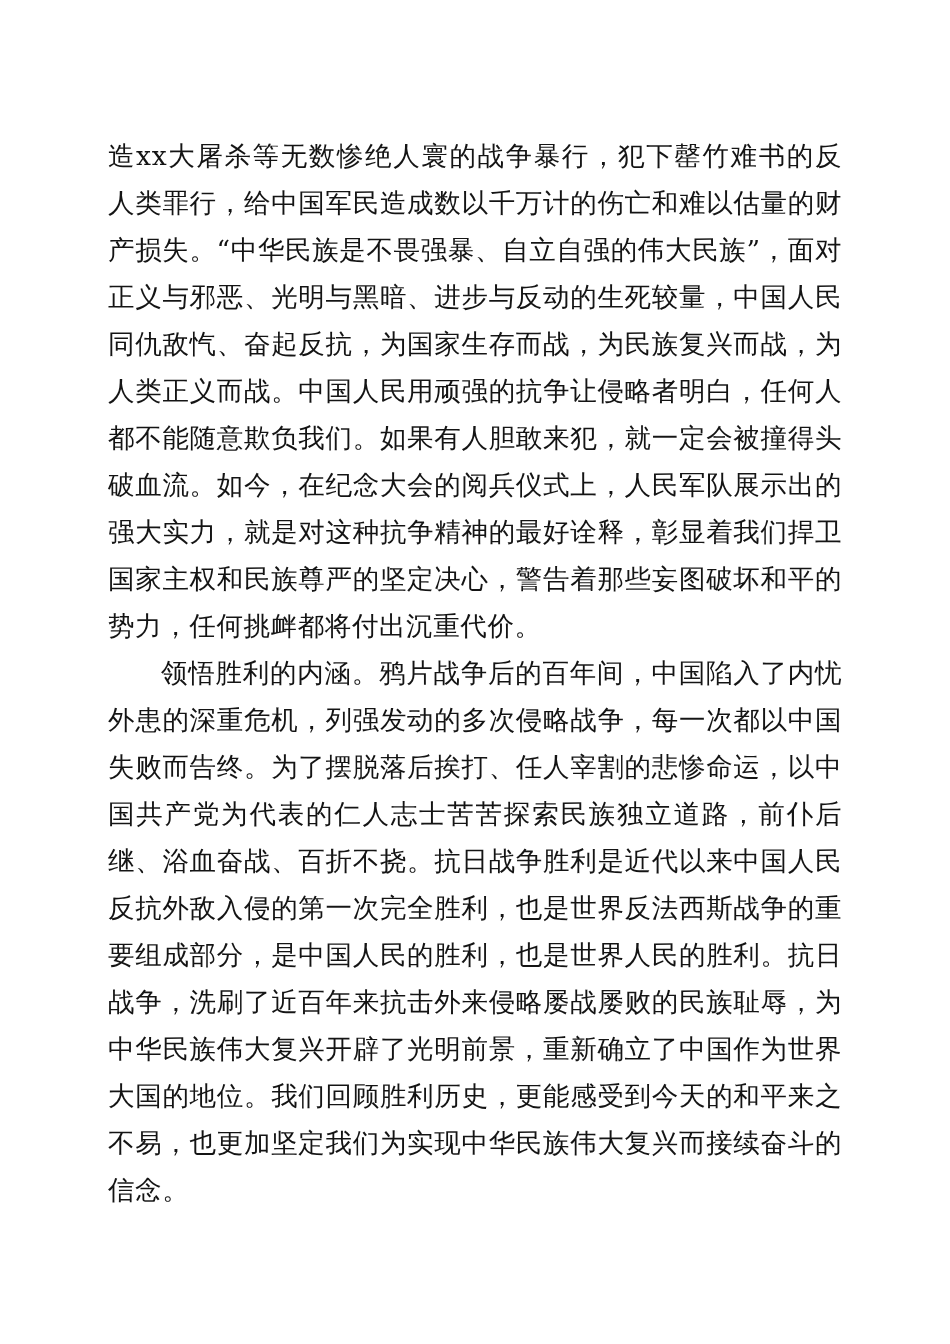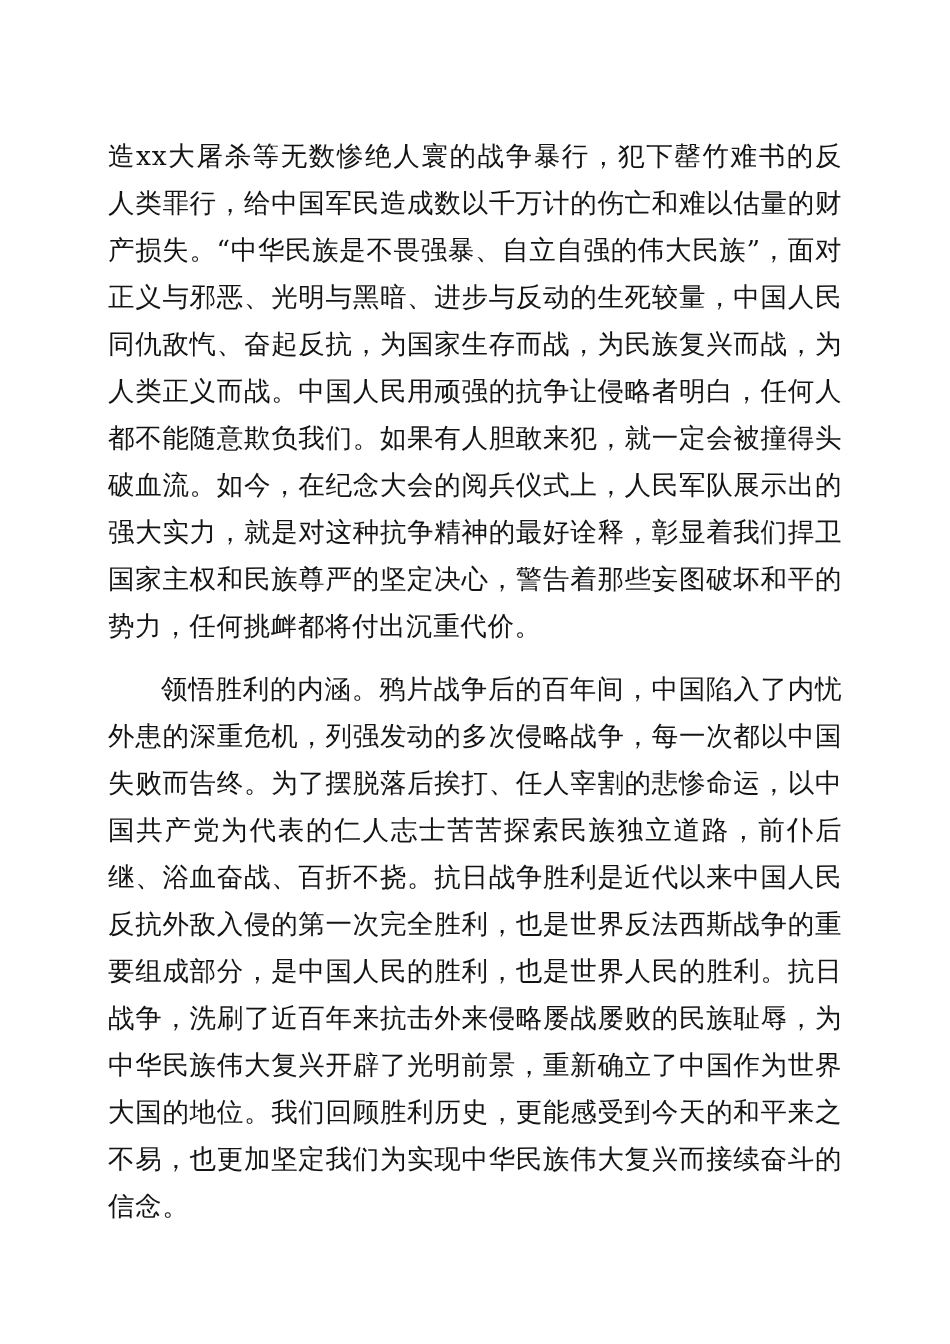--- a/index.html
+++ b/index.html
@@ -29,21 +29,21 @@
     font-size: 26.5px;
     line-height: 47px;
     letter-spacing: 0.6px;
     text-align: justify;
     text-justify: inter-ideograph;
     margin: 0;
     color: #141414;
     word-break: break-all;
   }
   .para + .para {
-    margin-top: 16px;
+    margin-top: 0px;
   }
   .indent {
     text-indent: 2em;
   }
 </style>
 </head>
 <body>
 
 <div class="page">
   <div class="doc-body">

